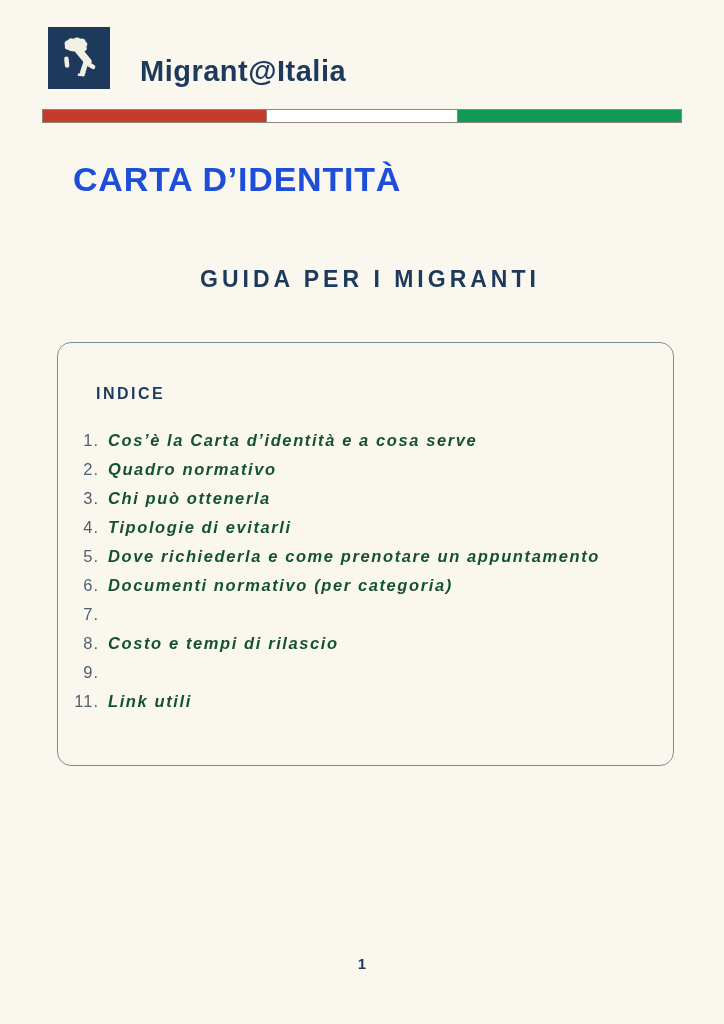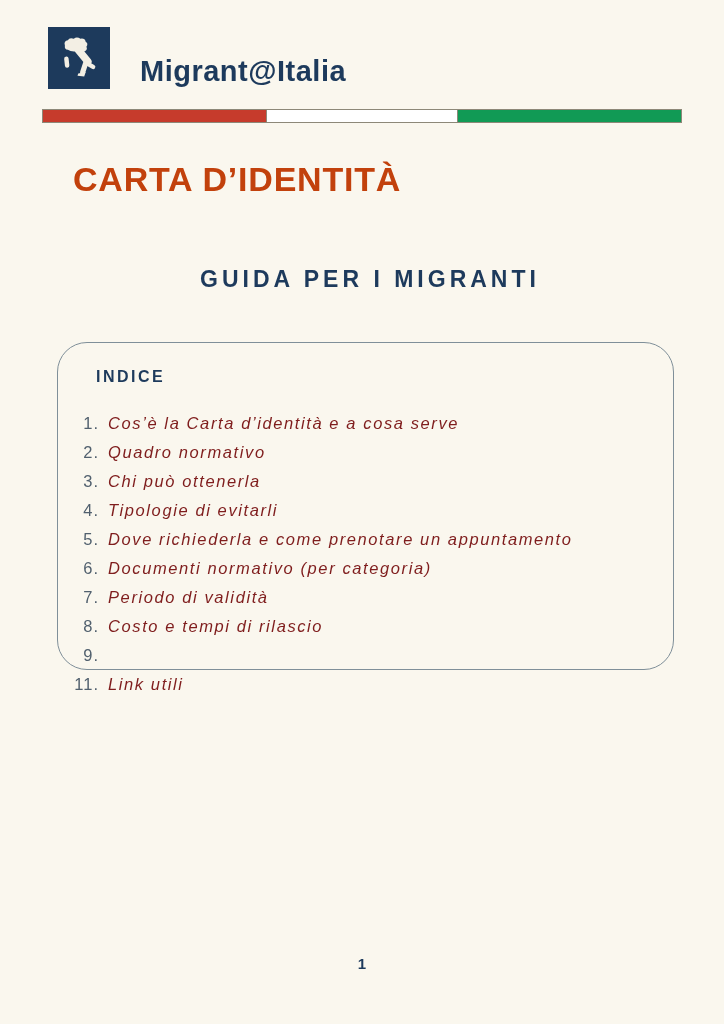--- a/index.html
+++ b/index.html
@@ -30,51 +30,51 @@
     border:1px solid #8d8878;box-sizing:border-box;
     display:flex;
   }
   .flag .seg{height:100%;}
   .seg-red{width:35%;background:#c63b2c;border-right:1px solid #8d8878;}
   .seg-white{width:30%;background:#ffffff;border-right:1px solid #8d8878;}
   .seg-green{width:35%;background:#119a55;}
   
   .title{
     position:absolute;left:73px;top:160px;margin:0;
-    font-size:34px;font-weight:800;color:#c2410c;letter-spacing:.8px;
+    font-size:34px;font-weight:800;color:#1d4ed8;letter-spacing:.8px;
   }
   .subtitle{
     position:absolute;left:0;top:258px;width:100%;margin:8px;
     text-align:center;
     font-size:23px;font-weight:bold;color:#1d3a5c;letter-spacing:4px;
   }
   
   .index-box{
     position:absolute;left:57px;top:342px;
-    width:617px;height:328px;box-sizing:border-box;
-    border:1.5px solid #7f8f99;border-radius:30px;
-    padding:25px 30px 0 0;
+    width:617px;height:424px;box-sizing:border-box;
+    border:1.5px solid #7f8f99;border-radius:14px;
+    padding:42px 30px 0 0;
   }
   .index-heading{
     margin-left:38px;
     font-size:16px;font-weight:bold;color:#1d3a5c;letter-spacing:2.5px;
   }
   .index-list{
     list-style:none;margin:23px 0 0 0;padding:0;
   }
   .index-list li{
     display:flex;align-items:center;height:29px;
     font-size:16.5px;
   }
   .index-list .num{
     flex:0 0 41px;text-align:right;margin-right:9px;
     color:#51606e;letter-spacing:1px;
   }
   .index-list .lbl{
-    font-style:italic;font-weight:normal;color:#7f1d1d;letter-spacing:1.6px;
+    font-style:italic;font-weight:bold;color:#14532d;letter-spacing:1.6px;
     white-space:nowrap;
   }
   
   .page-num{
     position:absolute;left:0;top:955px;width:100%;
     text-align:center;font-size:15px;font-weight:bold;color:#1d3a5c;
   }
 </style>
 </head>
 <body>
@@ -128,21 +128,20 @@
       <li>
         <span class="num">5.</span>
         <span class="lbl">Dove richiederla e come prenotare un appuntamento</span>
       </li>
       <li>
         <span class="num">6.</span>
         <span class="lbl">Documenti normativo (per categoria)</span>
       </li>
       <li>
         <span class="num">7.</span>
-        <span class="lbl">Periodo di validità</span>
       </li>
       <li>
         <span class="num">8.</span>
         <span class="lbl">Costo e tempi di rilascio</span>
       </li>
       <li>
         <span class="num">9.</span>
       </li>
       <li>
         <span class="num">11.</span>

